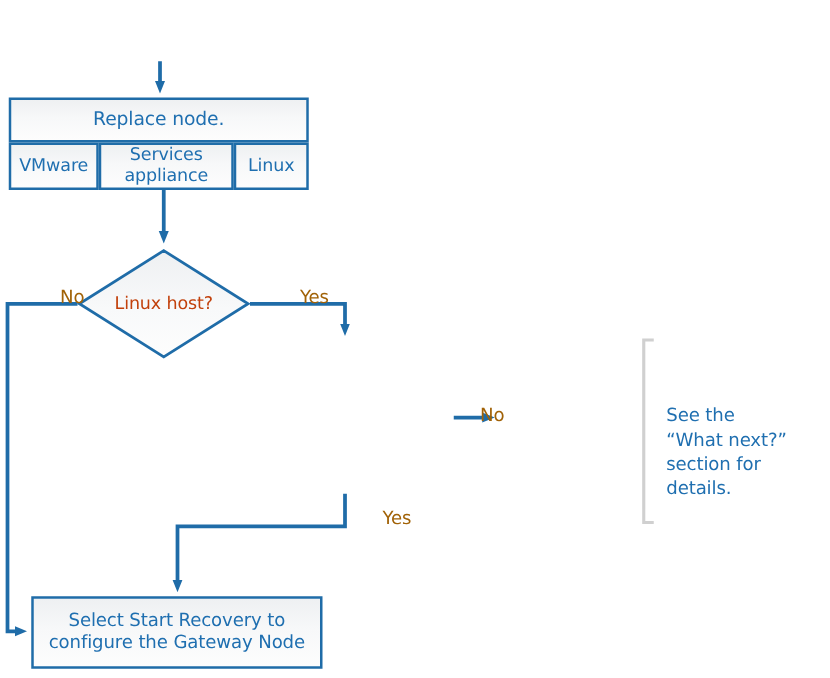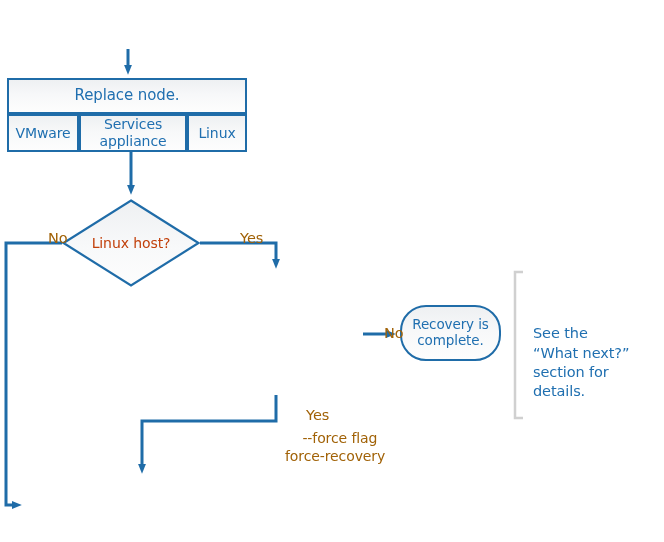--- a/index.html
+++ b/index.html
@@ -102,46 +102,42 @@
         </linearGradient>
       </defs>
       <polygon points="69,1.5 136.5,44 69,86.5 1.5,44" fill="url(#gradA)" stroke="#1f6ca8" stroke-width="2.2"></polygon>
     </svg>
     <div class="diamond-label" style="font-size:14px;">
       <span>Linux host?</span>
     </div>
   </div>
 
 
-  <div class="node rounded" style="left:400px;top:305px;width:101px;height:56px;font-size:13.5px;white-space:pre-line;">
-    <span>Recovery is
-complete.</span>
+
+  <div class="node" style="left:25px;top:477px;width:233px;height:58px;font-size:14.5px;white-space:pre-line;">
+    <span>Select Start Recovery to
+configure the Gateway Node</span>
   </div>
-
 
   <div class="edge-label" style="left:30px;top:213px;font-size:14.5px;">
     <span>No</span>
   </div>
 
   <div class="edge-label" style="left:222px;top:213px;font-size:14.5px;">
     <span>Yes</span>
   </div>
 
   <div class="edge-label" style="left:366px;top:308px;font-size:14.5px;">
     <span>No</span>
   </div>
 
   <div class="edge-label" style="left:288px;top:390px;font-size:14.5px;">
     <span>Yes</span>
   </div>
 
-  <div class="edge-label" style="left:285px;top:412px;font-size:14px;line-height:1.28;">
-    <span>--force flag
-force-recovery</span>
-  </div>
 
   <div class="side-note" style="left:533px;top:305px;font-size:14.5px;">
     <span>See the
 “What next?”
 section for details.</span>
   </div>
 
 </div>
 
 </body></html>

